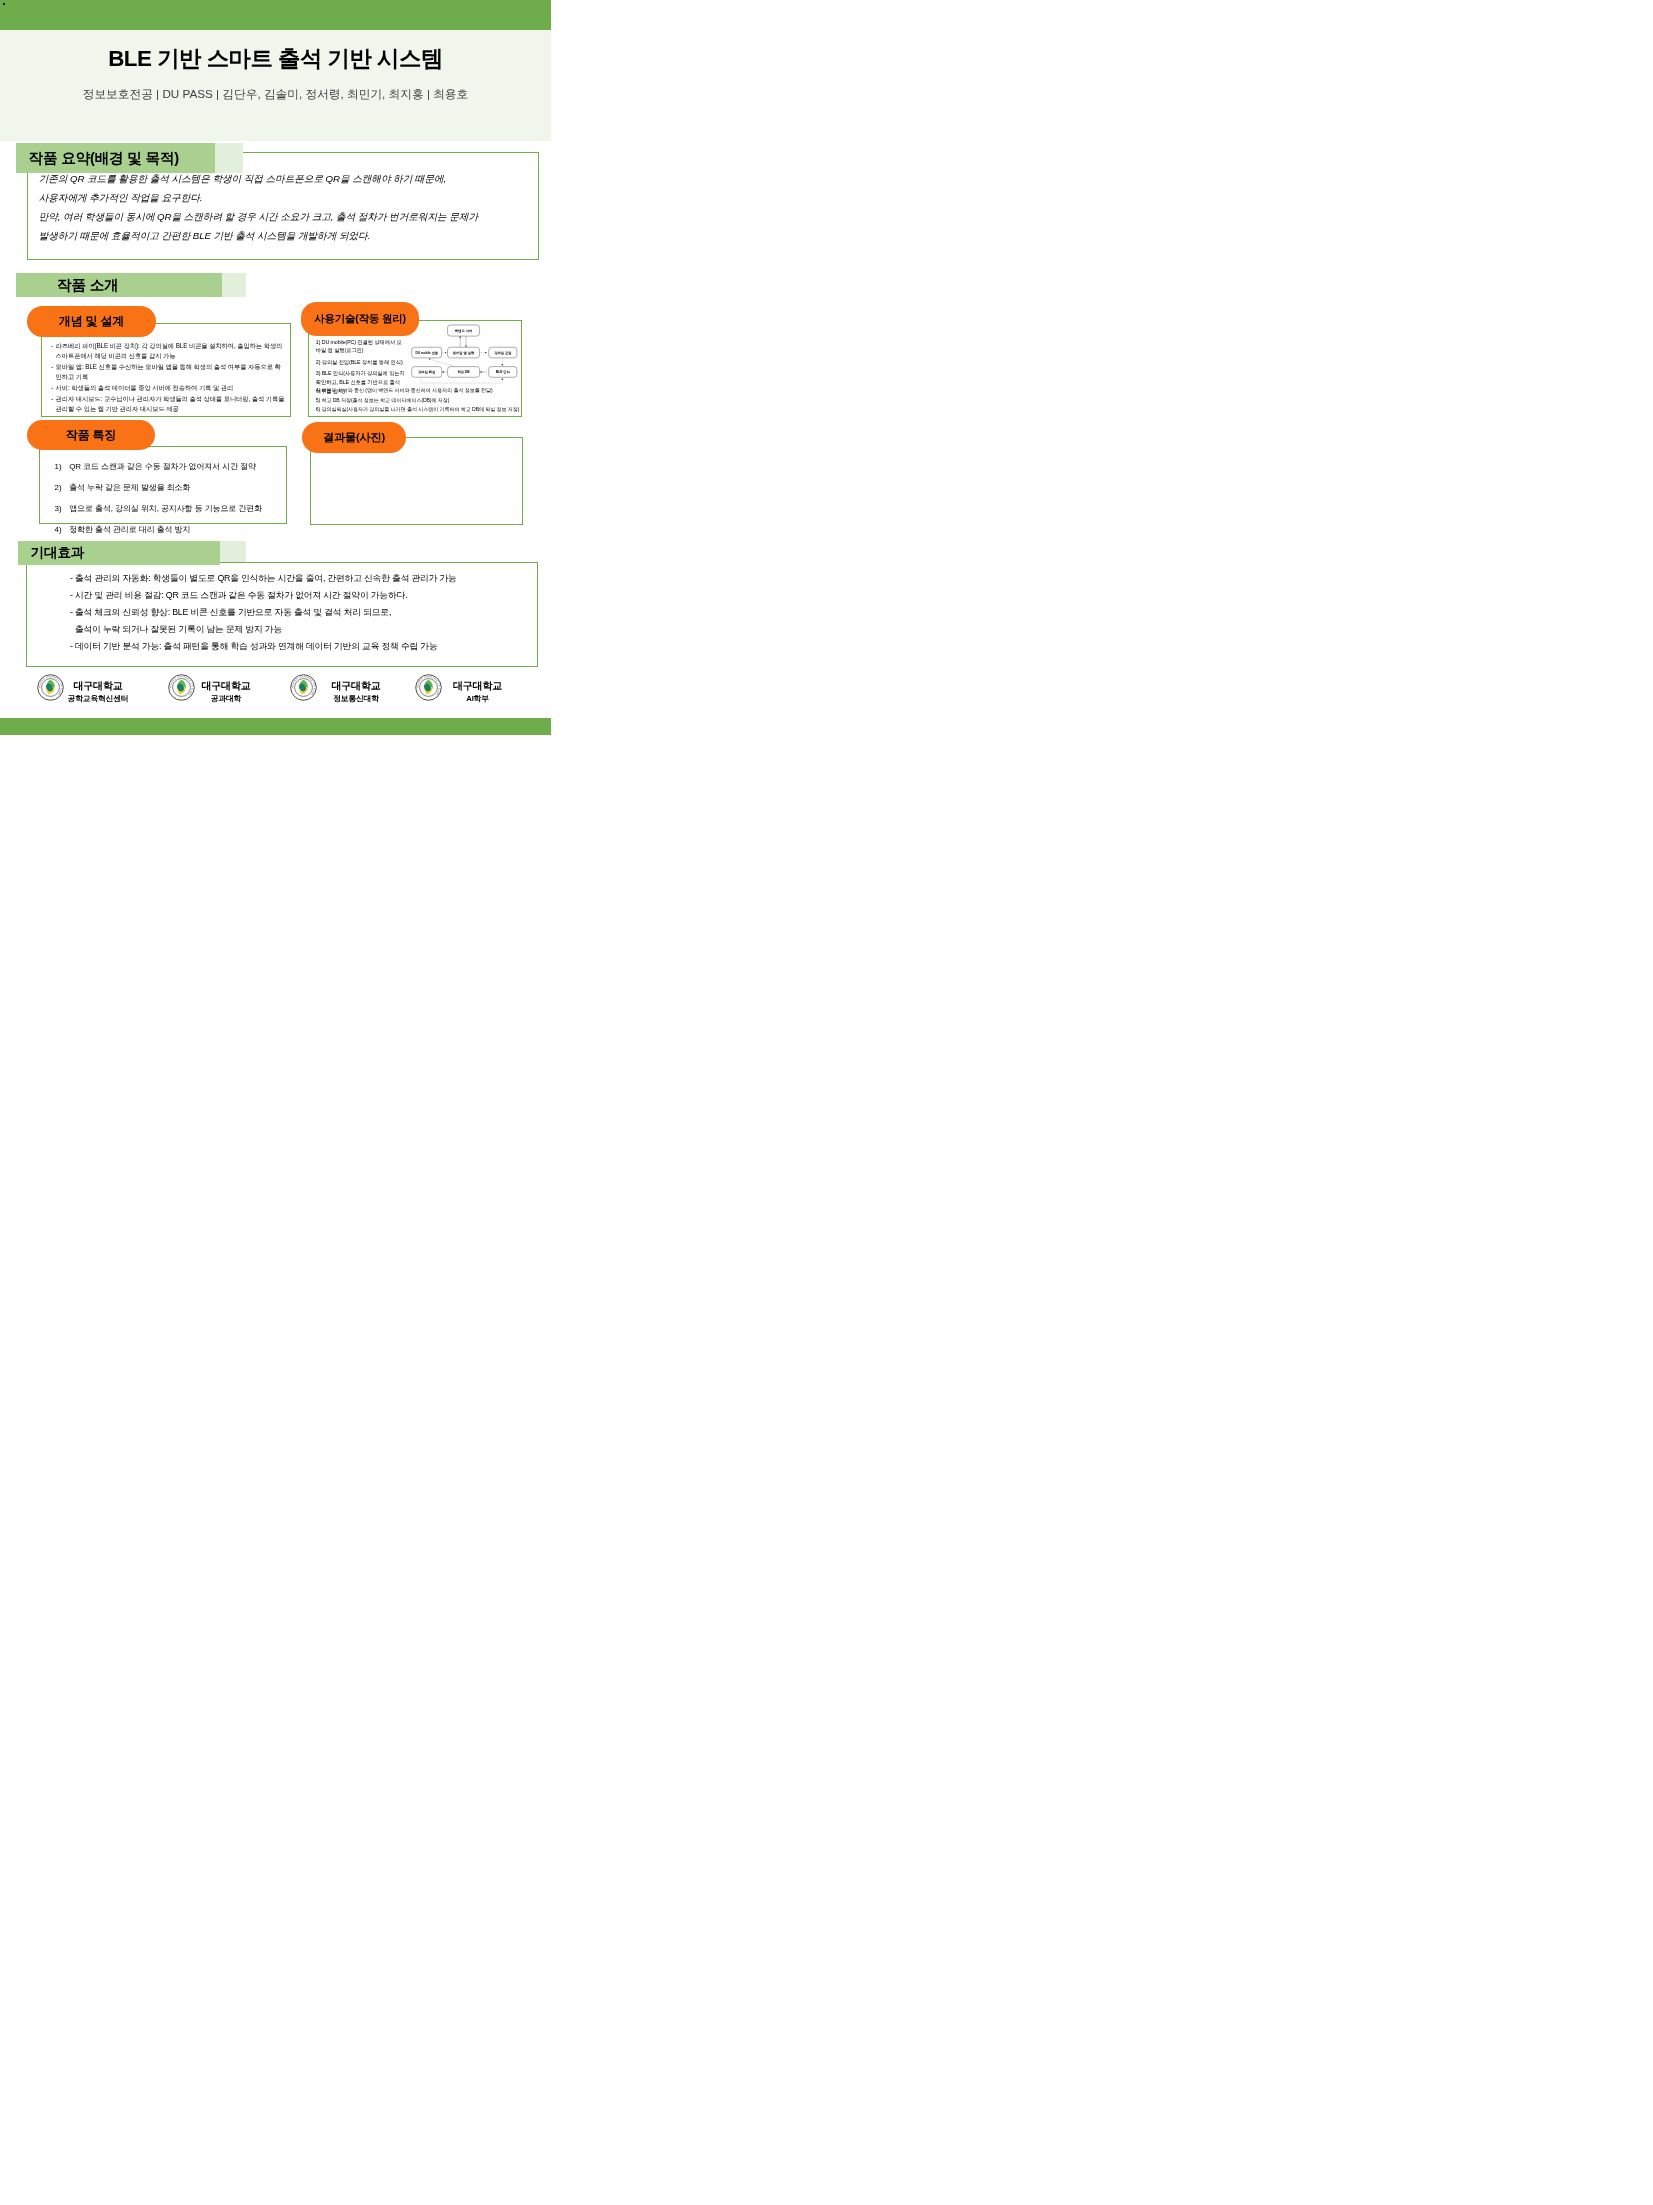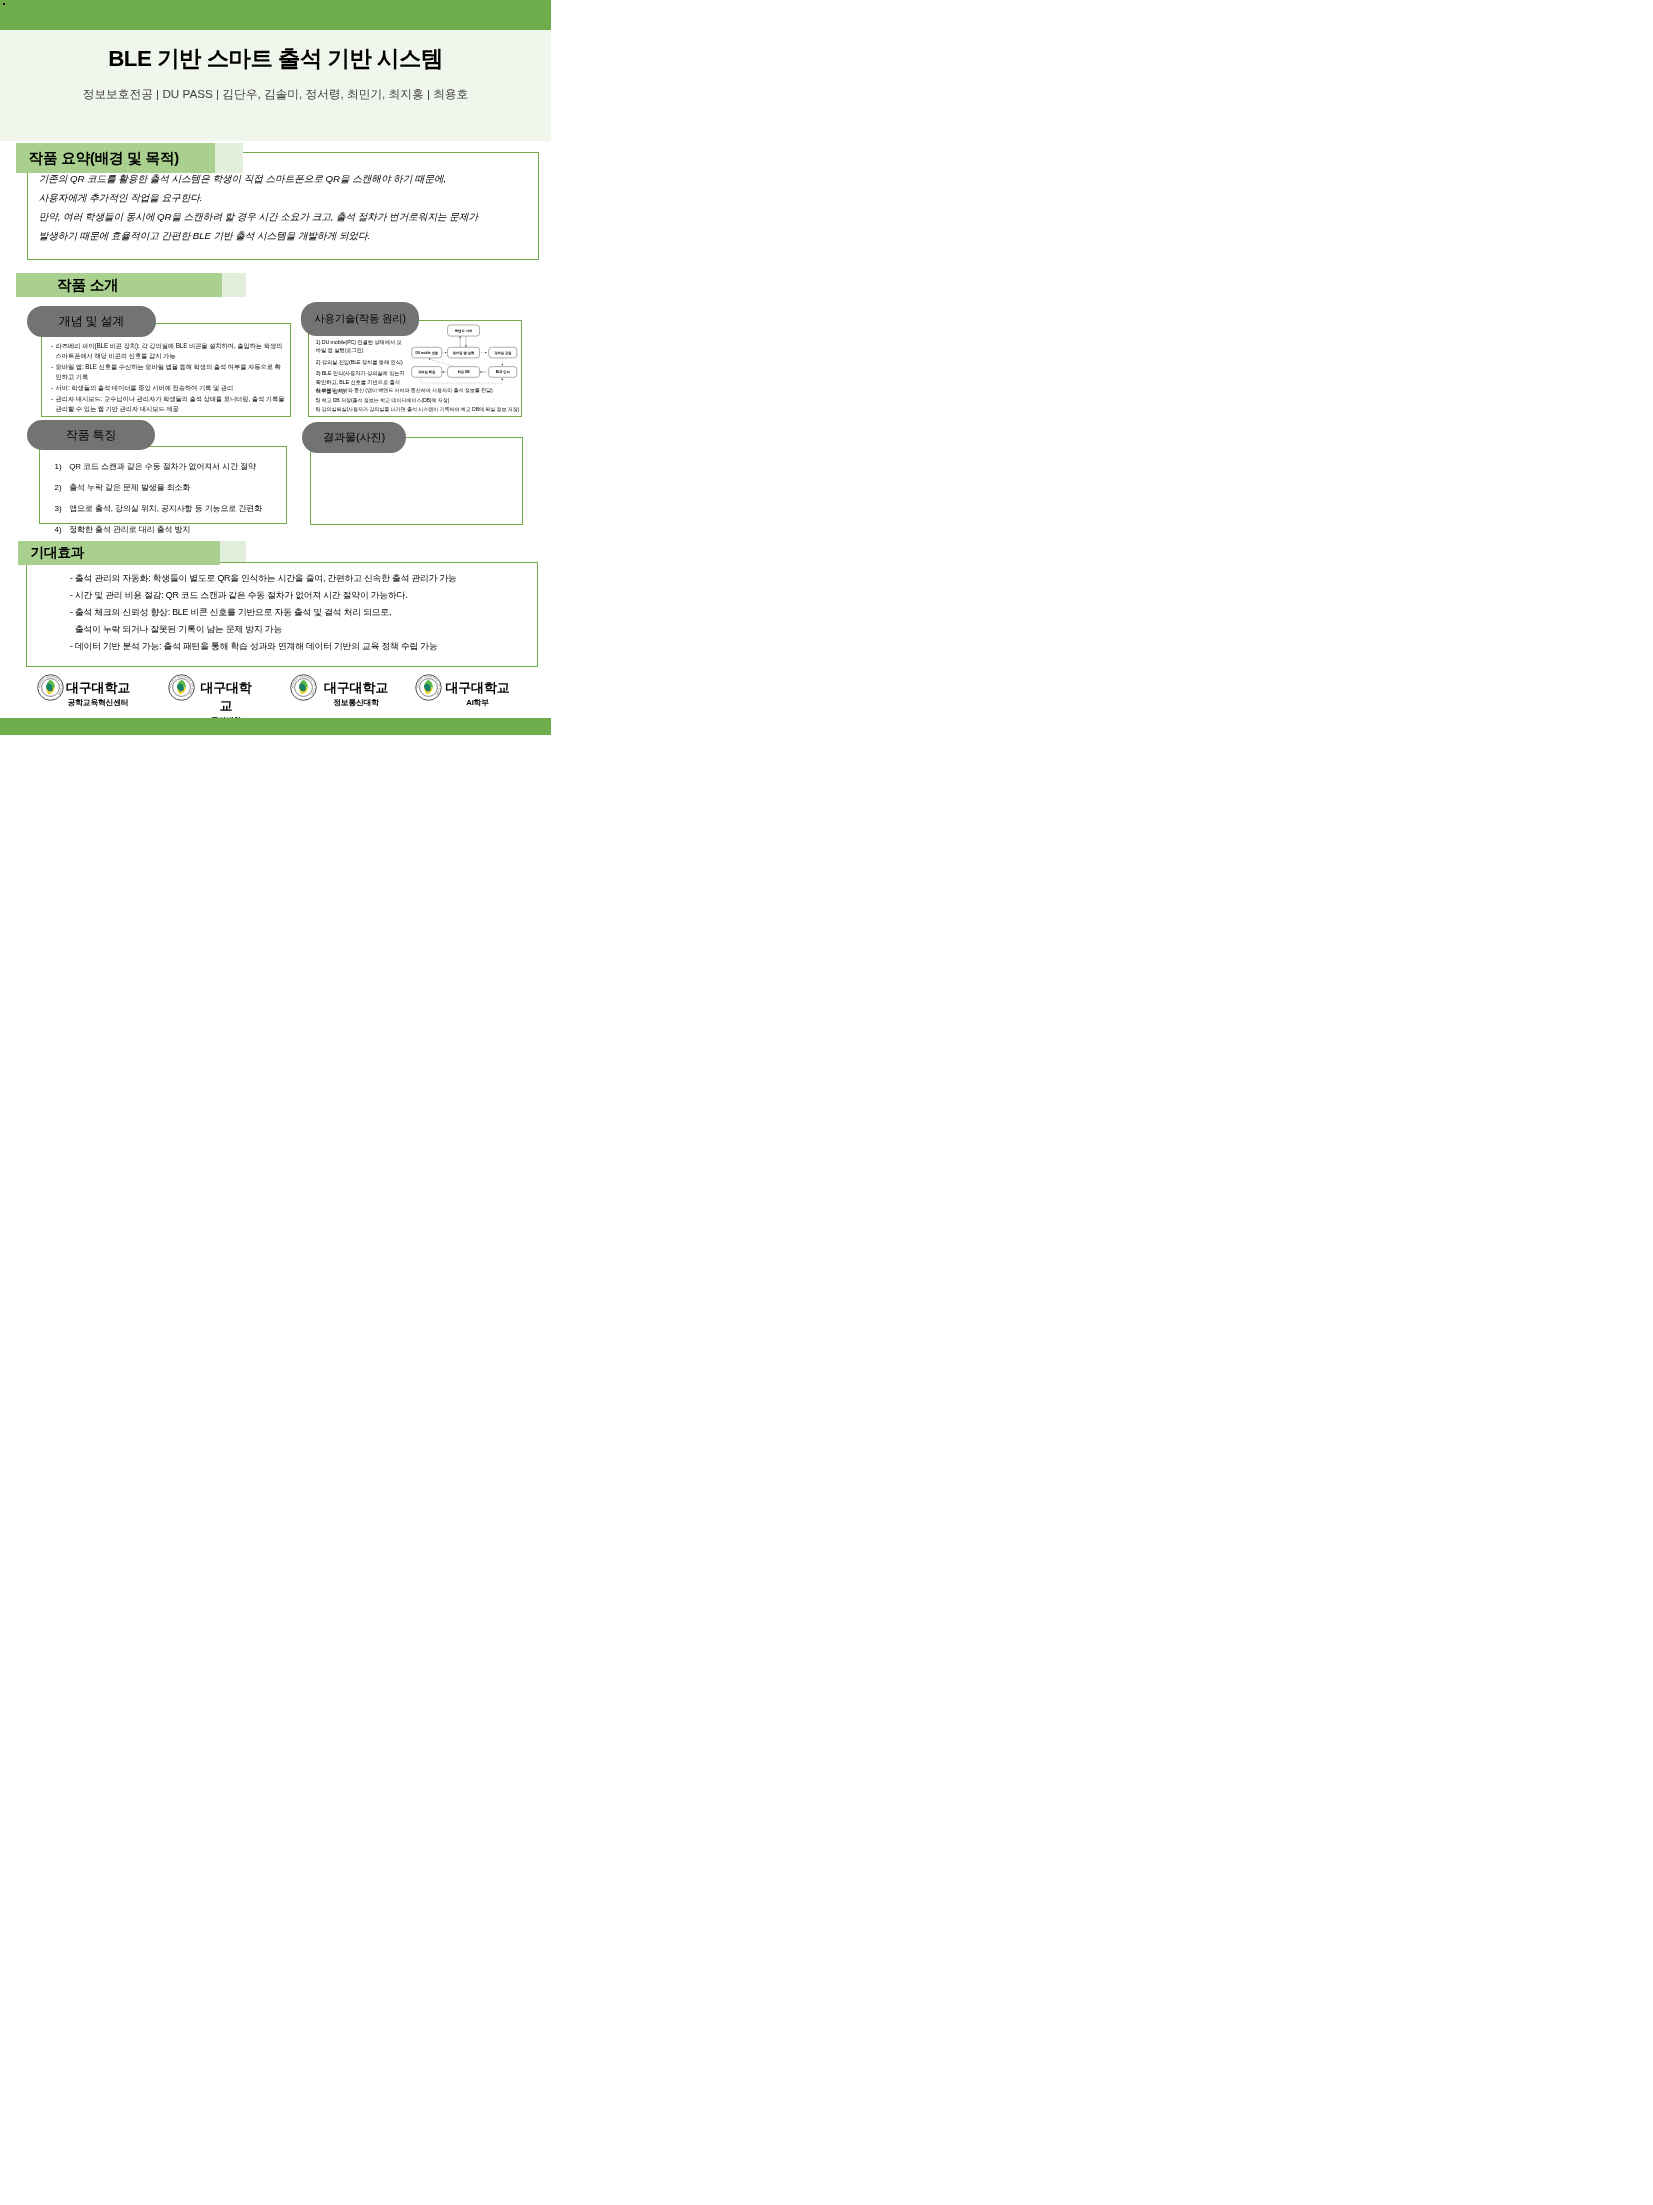--- a/index.html
+++ b/index.html
@@ -11,21 +11,21 @@
   #hero{position:absolute;left:0;top:30px;width:551px;height:111px;background:#F1F6EC;}
   #poster-title{position:absolute;left:0;top:43px;width:551px;text-align:center;font-size:22.4px;font-weight:800;letter-spacing:-0.5px;}
   #poster-subtitle{position:absolute;left:0;top:87px;width:551px;text-align:center;font-size:11.7px;color:#3d3d3d;}
   
   .secbar{position:absolute;background:#A9D08E;display:flex;align-items:center;z-index:3;}
   .secbar .lbl{font-weight:800;padding-left:12.6px;letter-spacing:-0.2px;}
   .sectail{position:absolute;background:#E2EFDA;z-index:2;}
   
   .secbox{position:absolute;background:#fff;border:1px solid #6FAC4B;border-bottom-width:1.9px;z-index:1;}
   
-  .pill{position:absolute;background:#737373;border-radius:15.6px;display:flex;align-items:center;justify-content:center;font-weight:400;z-index:3;letter-spacing:-0.2px;}
+  .pill{position:absolute;background:#f97316;border-radius:15.6px;display:flex;align-items:center;justify-content:center;font-weight:700;z-index:3;letter-spacing:-0.2px;}
   .subbox{position:absolute;background:#fff;border:1px solid #70AD47;border-bottom-width:1.5px;z-index:1;}
   
   .sumline{font-size:9.7px;letter-spacing:-0.1px;line-height:19px;white-space:nowrap;}
   .cb{display:flex;font-size:6.3px;line-height:1.6;letter-spacing:-0.1px;margin-bottom:1px;}
   .cb .dash{width:6.8px;flex:none;text-align:center;}
   .feat{display:flex;font-size:8px;line-height:21px;letter-spacing:-0.1px;}
   .feat .num{width:14.6px;flex:none;}
   .effline{font-size:8.8px;line-height:17px;letter-spacing:-0.2px;white-space:nowrap;margin-left:16px;}
   .effline.indent{padding-left:4.9px;}
   .techstep{font-size:5.3px;line-height:1.65;letter-spacing:-0.1px;margin-bottom:2.9px;}
@@ -36,21 +36,21 @@
   .ph-div{position:absolute;height:0.5px;background:#ddd;}
   .ph-input{position:absolute;border:0.5px solid #666;border-radius:1.9px;background:#fff;display:flex;align-items:center;justify-content:space-between;padding:0 1.9px;}
   .ph-input .val{font-size:3.6px;color:#222;}
   . circ{}
   .icircle{width:3.9px;height:3.9px;border-radius:50%;background:#555;color:#fff;font-size:2.4px;display:flex;align-items:center;justify-content:center;}
   .ph-btn{position:absolute;background:#134F9E;border-radius:1.9px;color:#fff;display:flex;align-items:center;justify-content:center;font-weight:700;}
   .ph-card{position:absolute;background:#F4F4F4;border-radius:1.5px;}
   .ph-tile{position:absolute;background:#fff;border:0.5px solid #E2E2E2;border-radius:2.4px;}
   
   .logo-label{position:absolute;text-align:center;font-weight:800;letter-spacing:-0.2px;}
-  .logo-label .l1{font-size:13px;font-family:Liberation Serif, serif;}
+  .logo-label .l1{font-size:10px;font-family:Liberation Serif, serif;}
   .logo-label .l2{font-size:7.8px;}
   svg text{font-family:"Liberation Sans","DejaVu Sans",sans-serif;}
 </style>
 </head>
 <body>
 
 <div id="poster">
 
   <div class="band" style="top:0;height:30px;"></div>
   <div class="abs" style="left:2.9px;top:2.9px;width:2.4px;height:2.4px;background:#111;"></div>

